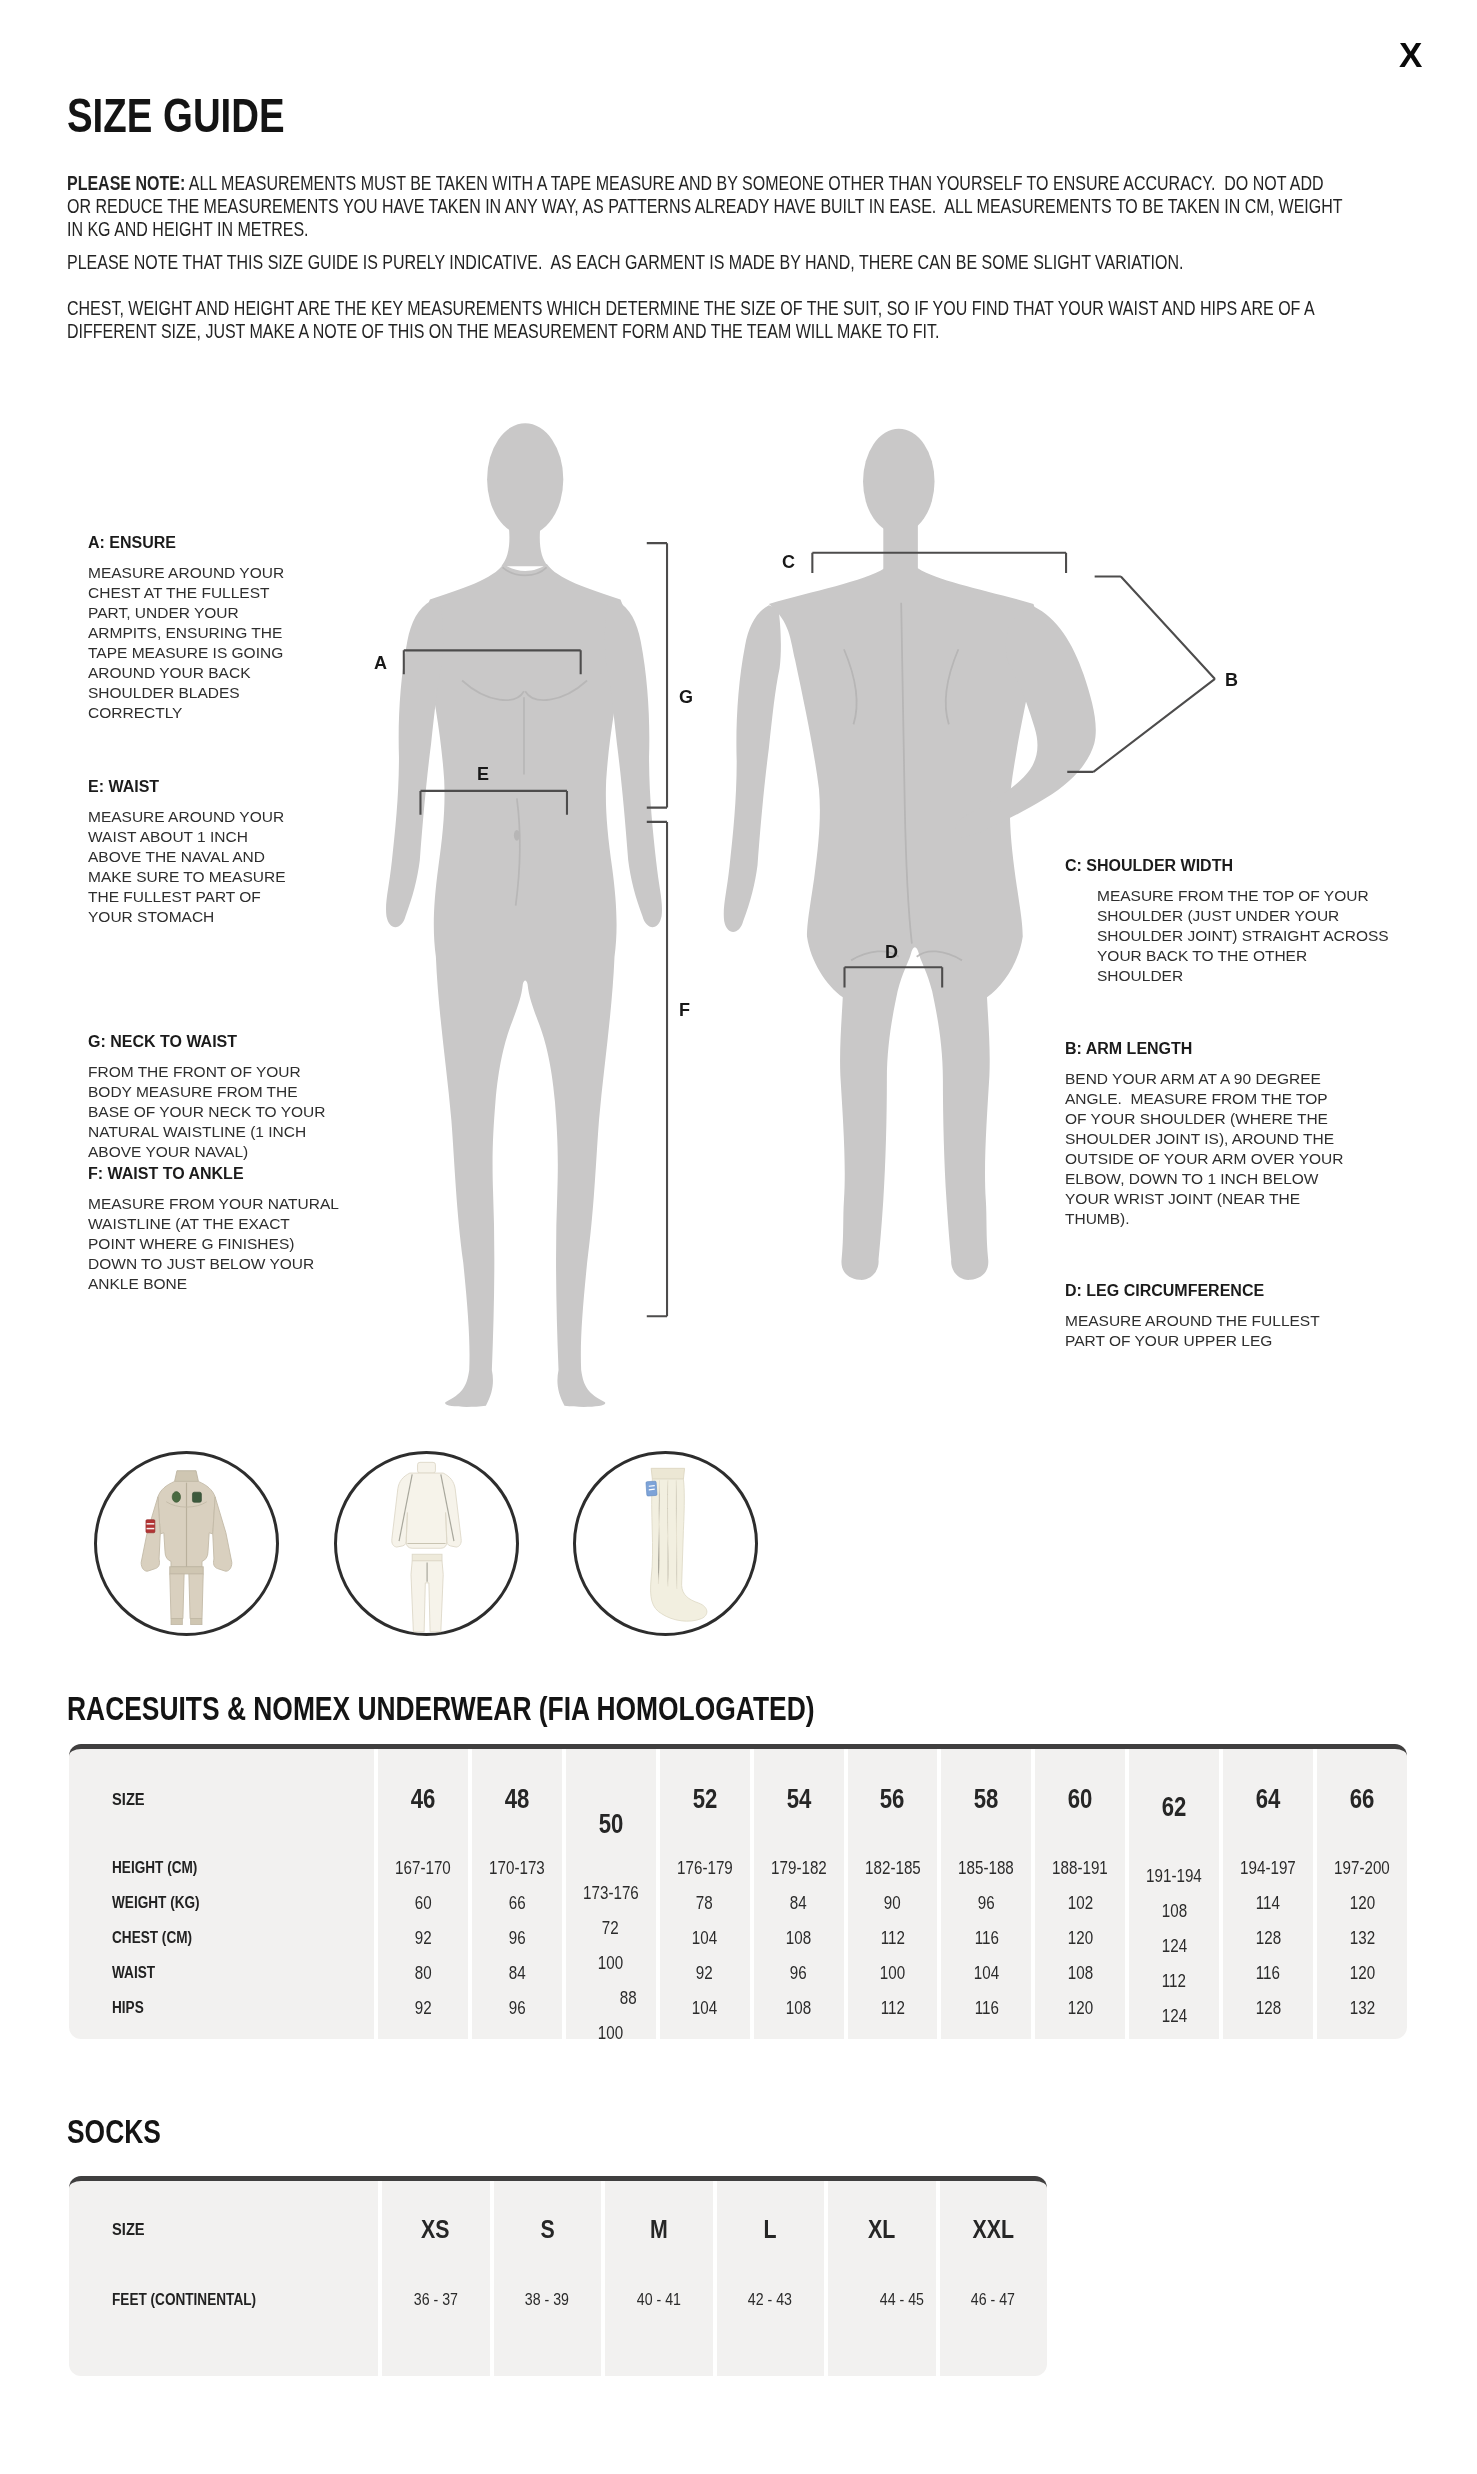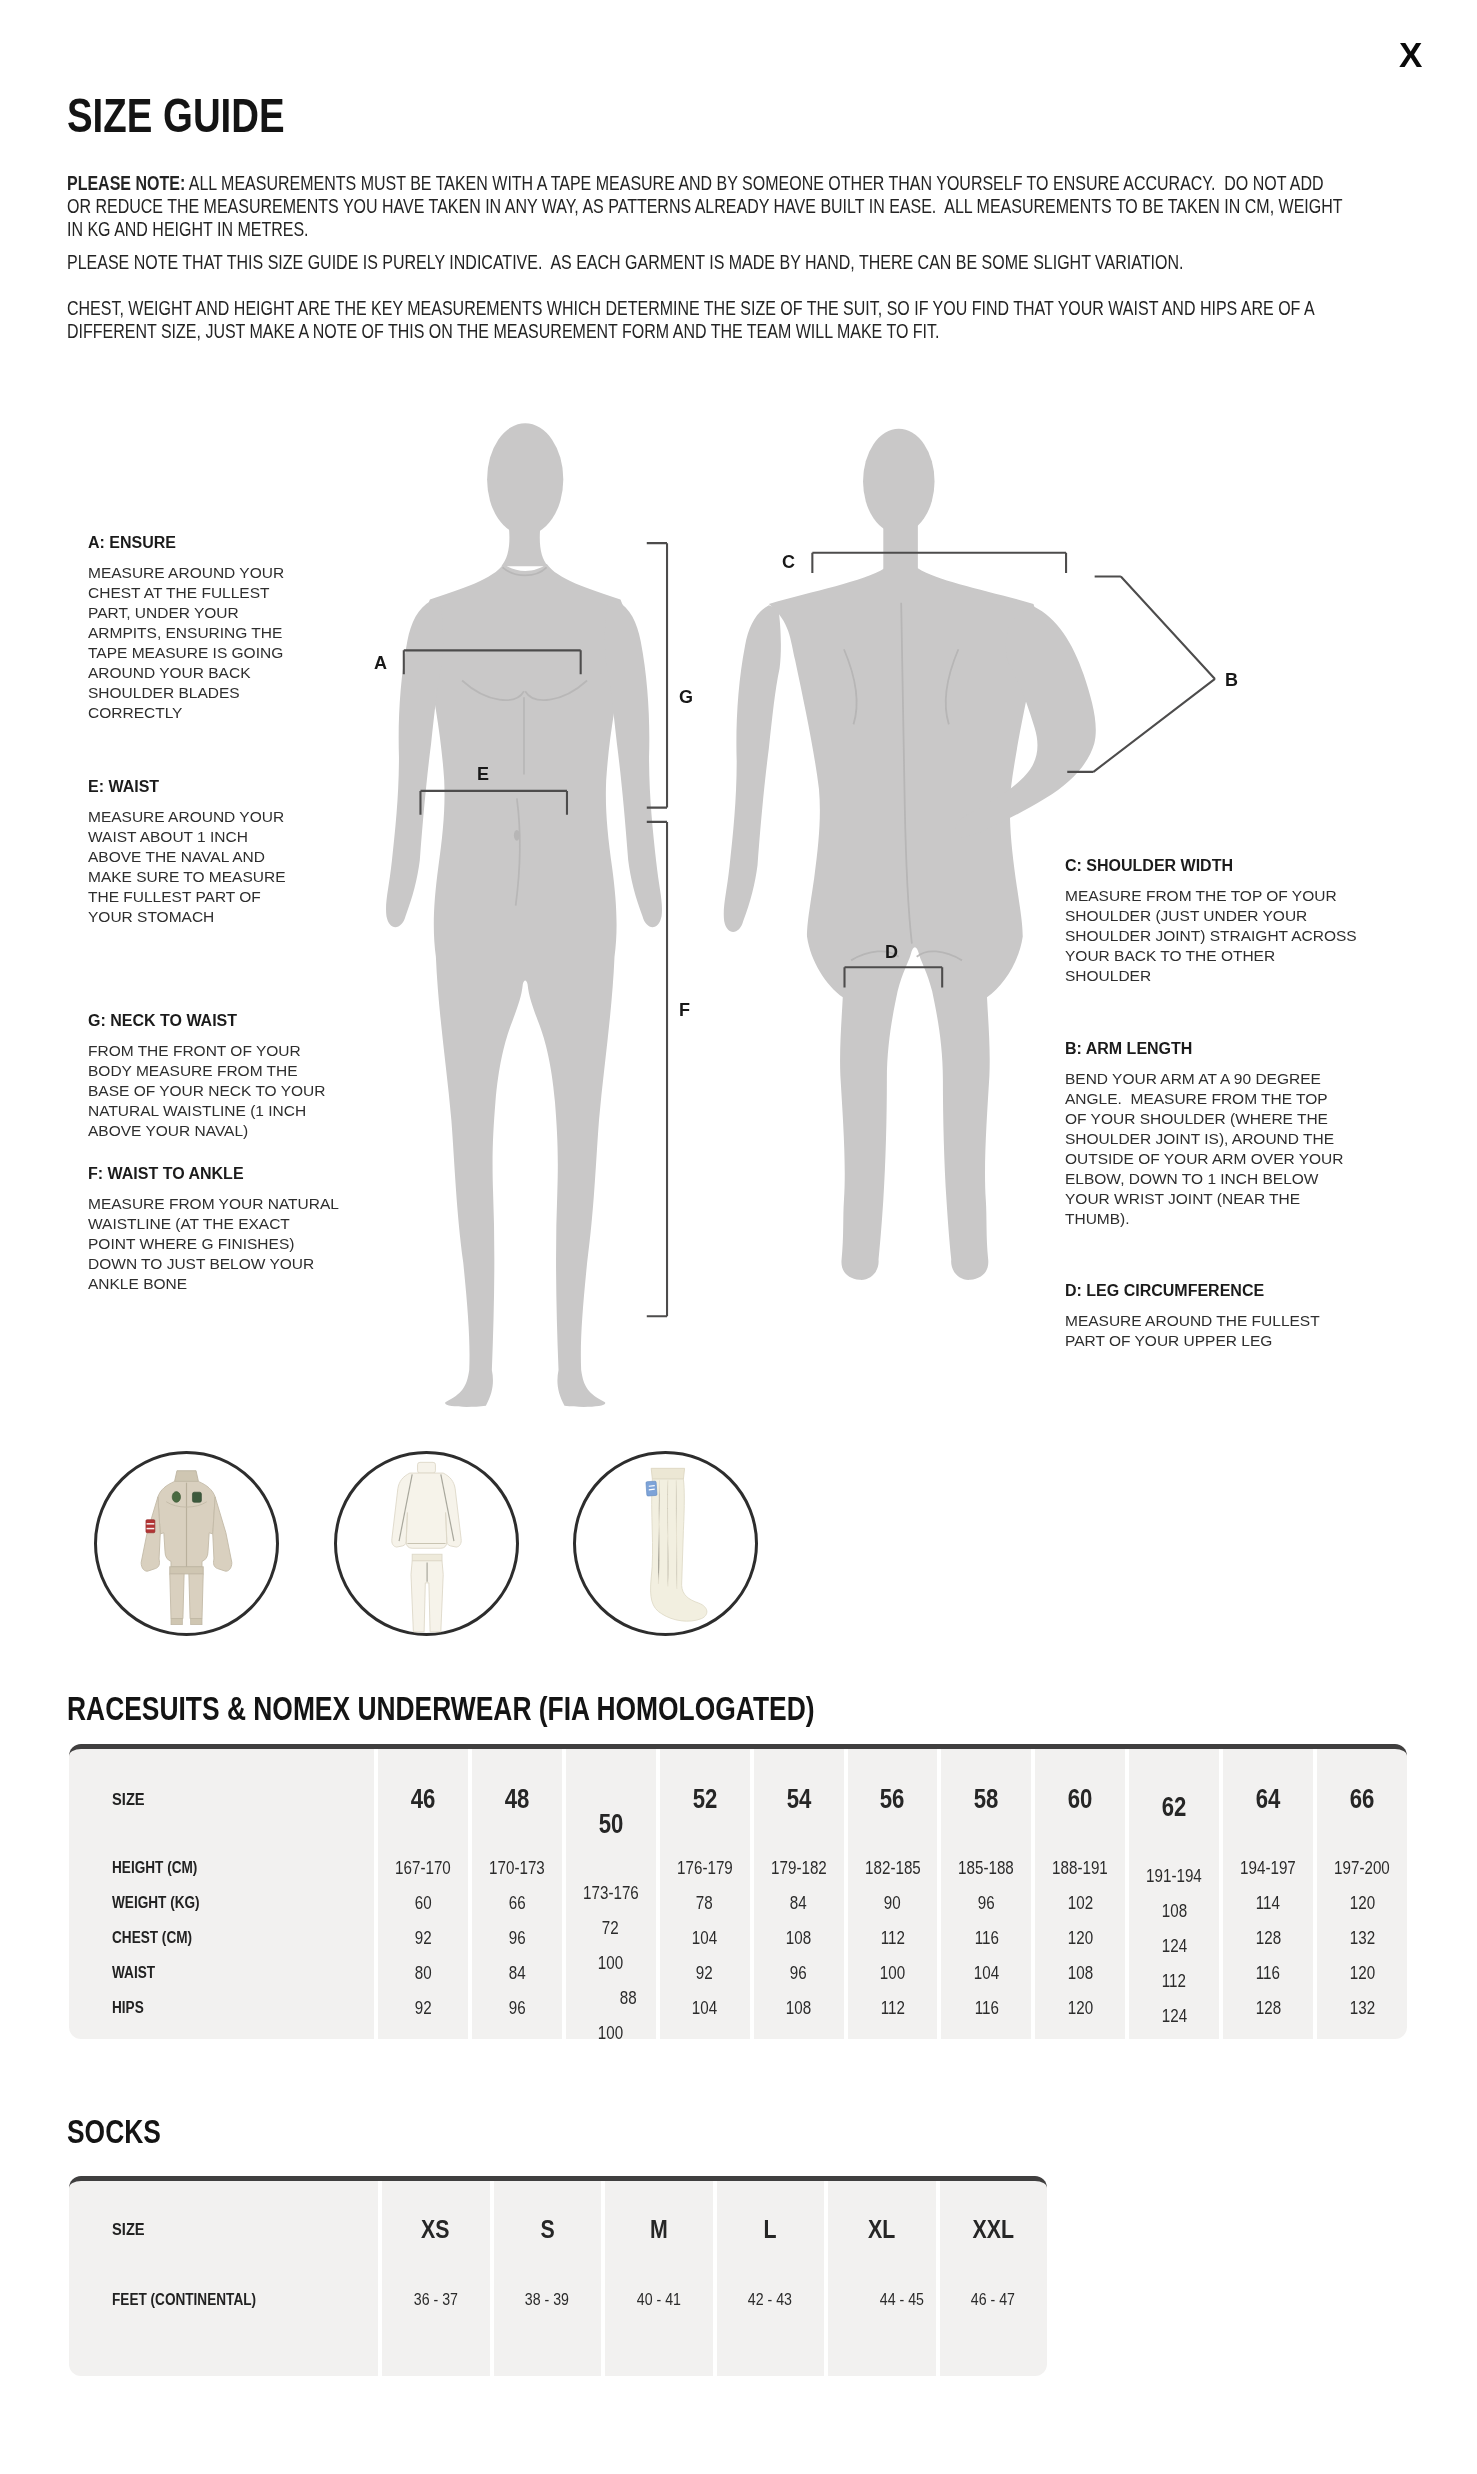--- a/index.html
+++ b/index.html
@@ -154,40 +154,40 @@
   </div>
   <div class="abs" style="left:88px;top:778px;">
     <div class="desc-head">E: WAIST</div>
     <div class="desc-text" style="margin-top:10.7px;">MEASURE AROUND YOUR
 WAIST ABOUT 1 INCH
 ABOVE THE NAVAL AND
 MAKE SURE TO MEASURE
 THE FULLEST PART OF
 YOUR STOMACH</div>
   </div>
-  <div class="abs" style="left:88px;top:1012px;">
+  <div class="abs" style="left:88px;top:1033px;">
     <div class="desc-head">G: NECK TO WAIST</div>
     <div class="desc-text" style="margin-top:10.7px;">FROM THE FRONT OF YOUR
 BODY MEASURE FROM THE
 BASE OF YOUR NECK TO YOUR
 NATURAL WAISTLINE (1 INCH
 ABOVE YOUR NAVAL)</div>
   </div>
   <div class="abs" style="left:88px;top:1165px;">
     <div class="desc-head">F: WAIST TO ANKLE</div>
     <div class="desc-text" style="margin-top:10.7px;">MEASURE FROM YOUR NATURAL
 WAISTLINE (AT THE EXACT
 POINT WHERE G FINISHES)
 DOWN TO JUST BELOW YOUR
 ANKLE BONE</div>
   </div>
 
   <div class="abs" style="left:1065px;top:857px;">
     <div class="desc-head">C: SHOULDER WIDTH</div>
-    <div class="desc-text" style="margin-top:10.7px;">MEASURE FROM THE TOP OF YOUR
+    <div class="desc-text" style="margin-top:10.7px;margin-left:32px;">MEASURE FROM THE TOP OF YOUR
 SHOULDER (JUST UNDER YOUR
 SHOULDER JOINT) STRAIGHT ACROSS
 YOUR BACK TO THE OTHER
 SHOULDER</div>
   </div>
   <div class="abs" style="left:1065px;top:1040px;">
     <div class="desc-head">B: ARM LENGTH</div>
     <div class="desc-text" style="margin-top:10.7px;">BEND YOUR ARM AT A 90 DEGREE
 ANGLE.  MEASURE FROM THE TOP
 OF YOUR SHOULDER (WHERE THE

